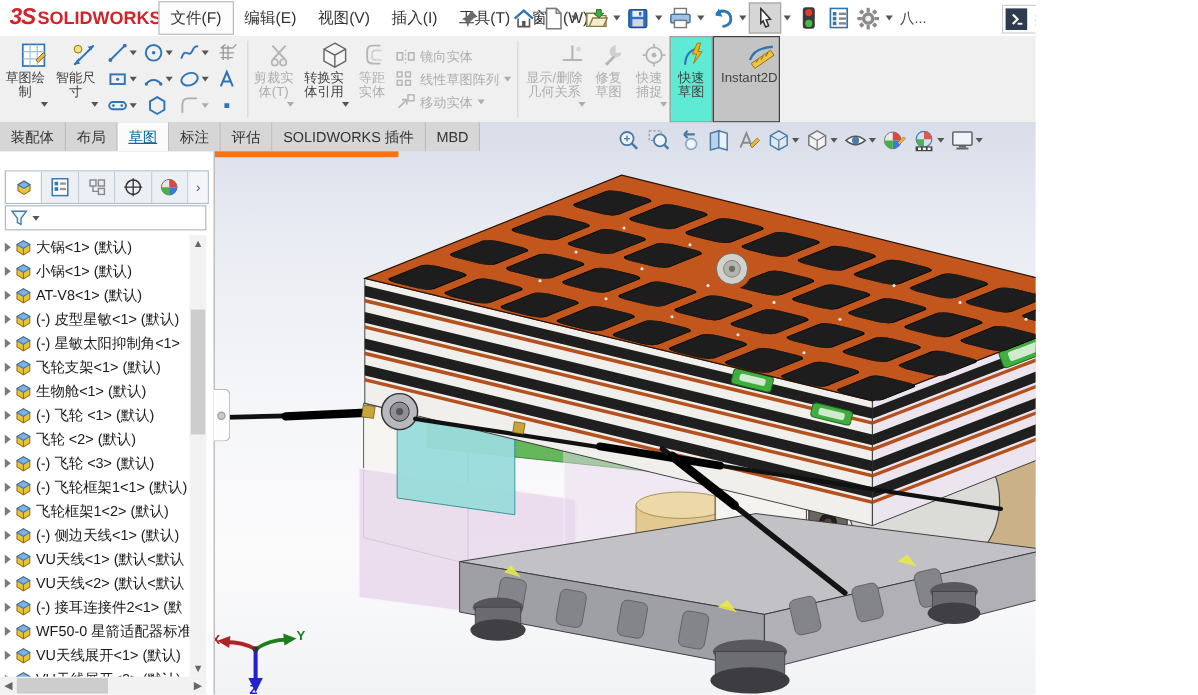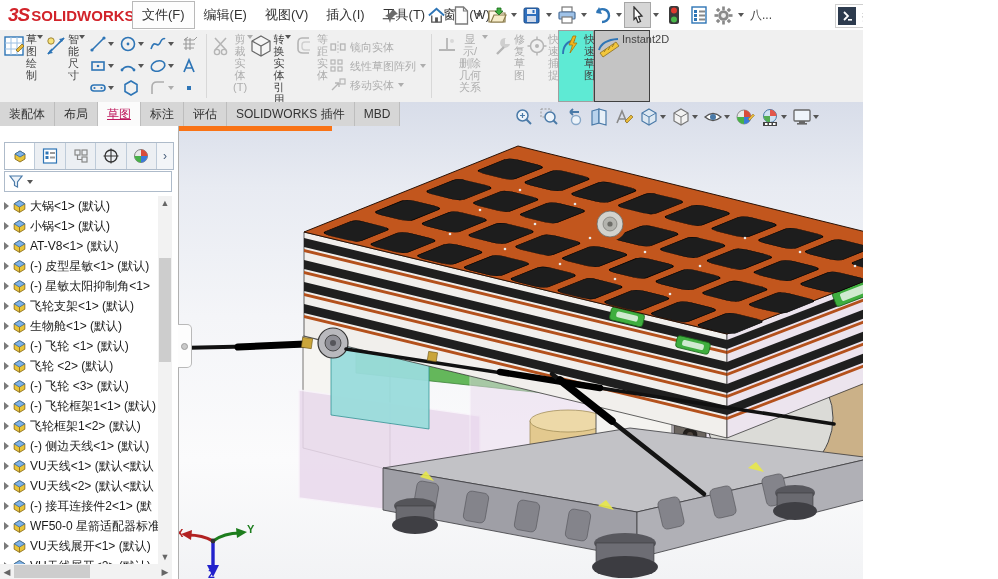--- a/index.html
+++ b/index.html
@@ -25,37 +25,37 @@
   .caret.dis{border-top-color:#adadad;}
   .qt-overflow{font-size:12px;color:#444;padding:0 4px;white-space:nowrap;}
   #searchbox{right:3px;top:4px;width:158px;height:22px;background:#fff;border:1px solid #cfcfcf;display:flex;align-items:center;}
   #search-badge{width:18px;height:18px;margin:0 4px 0 2px;background:#2d3b4e;display:flex;align-items:center;justify-content:center;}
   #search-input{flex:1;border:none;outline:none;font-size:12px;color:#333;background:transparent;min-width:10px;}
   #search-input::placeholder{color:#9a9a9a;}
 
   
   #ribbon{left:0;top:30px;width:998px;height:72px;background:#f0f0f0;border-bottom:1px solid #c9c9c9;display:flex;align-items:stretch;}
   .rsep{width:1px;background:#d8d8d8;margin:4px 2px;}
-  .rbtn{display:flex;flex-direction:row;align-items:flex-start;justify-content:flex-start;padding:3px 2px 1px 2px;}
+  .rbtn{display:flex;flex-direction:column;align-items:flex-end;justify-content:flex-start;padding:3px 2px 1px 2px;}
   .rbtn .ric{height:26px;display:flex;align-items:center;justify-content:center;}
   .rbtn .lbl{font-size:11px;line-height:12px;color:#444;text-align:center;}
   .rbtn.dis .lbl{color:#aeaeae;}
   .rbtn .bcaret{margin-top:2px;}
   .rbtn.hl{background:#5eead4;border:1px solid #9f9f9f;padding:2px 1px 0 1px;}
   .rbtn.pressed{background:#c4c4c4;border:1px solid #404040;padding:2px 1px 0 1px;}
   #sketch-grid{display:grid;grid-template-columns:30px 30px 30px 26px;grid-template-rows:22px 22px 22px;align-content:center;padding:2px 2px;}
   .sg-cell{display:flex;align-items:center;justify-content:center;gap:1px;}
   #mirror-col{display:flex;flex-direction:column;justify-content:center;gap:3px;padding:0 3px;}
   .mc-row{display:flex;align-items:center;gap:4px;height:16px;}
   .mc-row .lbl{font-size:11px;color:#aeaeae;white-space:nowrap;}
 
   
   #tabbar{left:0;top:102px;width:332px;height:24px;background:#d6d6d6;display:flex;border-bottom:5px solid #f97316;}
   .tab{padding:0 9px;font-size:12px;color:#333;display:flex;align-items:center;border-right:1px solid #bdbdbd;background:#d6d6d6;white-space:nowrap;}
-  .tab.active{background:#fbfbfb;color:#be185d;text-decoration:underline;}
+  .tab.active{background:#fbfbfb;color:#0369a1;text-decoration:underline;}
 
   
   #viewport{left:0;top:102px;width:998px;height:477px;
      background:linear-gradient(180deg,#d8dde9 0%,#e8ebf2 18%,#f4f5f8 45%,#fbfbfc 75%,#f2f3f5 100%);}
   #headsup{left:514px;top:4px;height:22px;display:flex;align-items:center;gap:5px;}
   .hu{display:flex;align-items:center;gap:1px;}
 
   
   #fpanel{left:0;top:126px;width:178px;height:453px;background:#ffffff;border-right:1px solid #b0b0b0;}
   #ftabs{left:4px;top:16px;width:168px;height:26px;display:flex;border:1px solid #aebbca;background:#eef1f5;}

